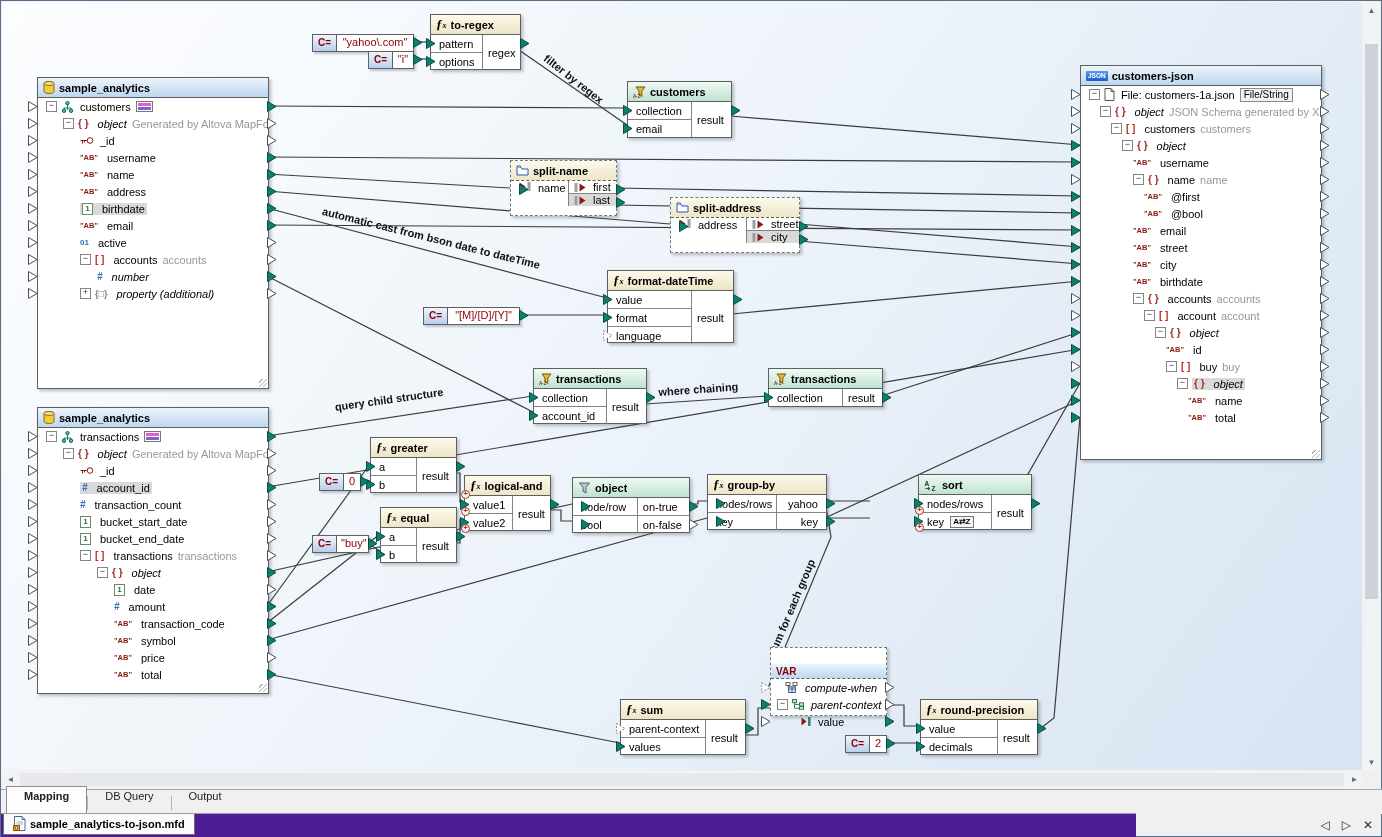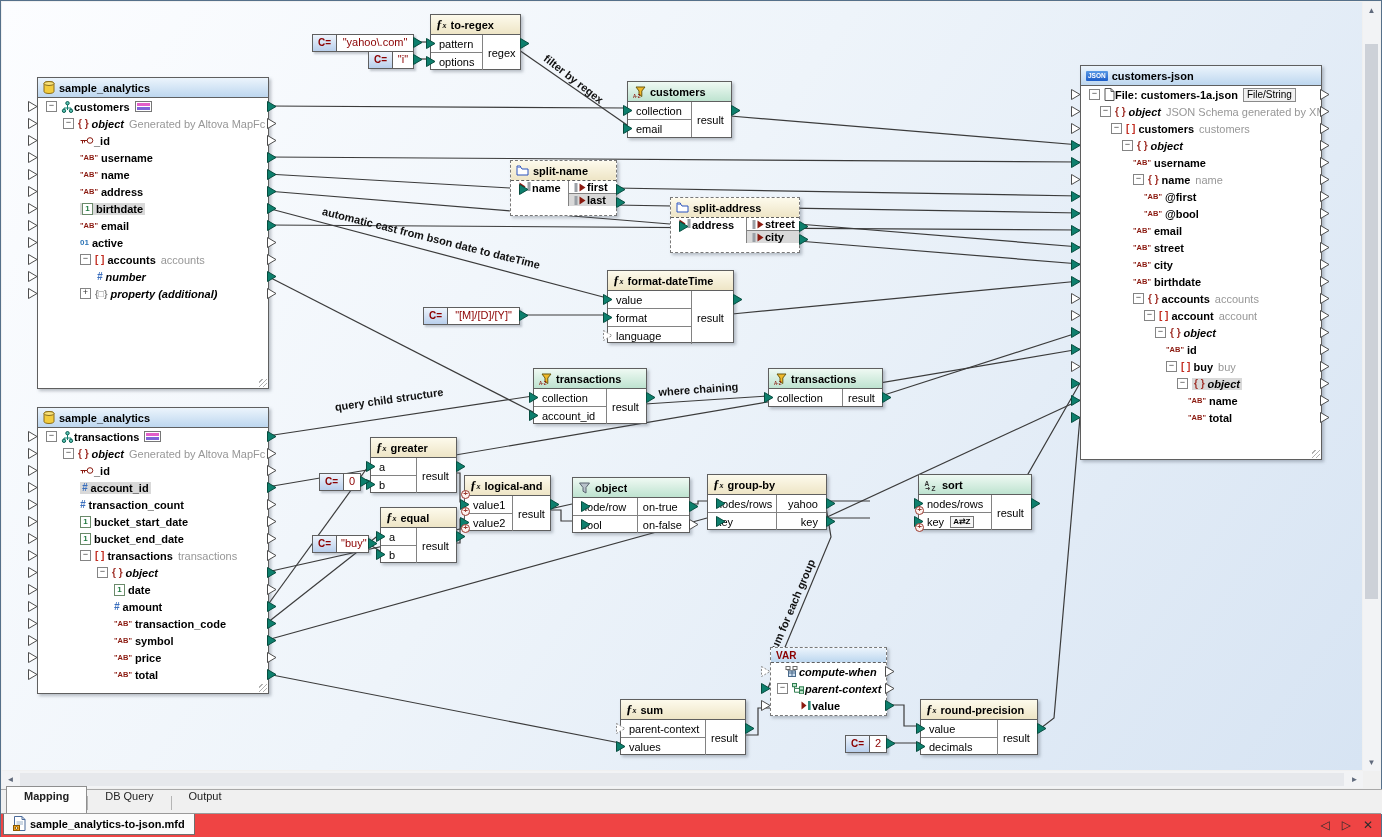--- a/index.html
+++ b/index.html
@@ -16,27 +16,27 @@
   .comp{position:absolute;background:#fff;border:1px solid #5f5f5f;
     box-shadow:2px 2px 3px rgba(70,80,95,.35);font-size:11px;color:#000;}
   .comp.dashed{border-style:dashed;border-color:#787878;}
   .hdr{height:19px;display:flex;align-items:center;gap:4px;padding:0 5px;
     border-bottom:1px solid #5f5f5f;font-weight:bold;white-space:nowrap;overflow:hidden;}
   .comp.dashed .hdr{border-bottom-style:dashed;}
   .hdr-blue{background:linear-gradient(#ecf4fc,#bdd7ef);}
   .hdr-green{background:linear-gradient(#eff9f3,#bee3d0);}
   .hdr-yellow{background:linear-gradient(#fdfaec,#eee5c6);}
   .hdr-var{height:14px;background:linear-gradient(#ecf4fc,#bdd7ef);color:#8b0000;
-    font-size:10px;border-bottom-style:dashed;}
+    font-size:10px;border-bottom-style:dashed;margin-top:16px;}
   .ttl{overflow:hidden;text-overflow:clip;}
   .ic{display:inline-flex;align-items:center;flex:none;}
   
   .trow{position:relative;height:17px;display:flex;align-items:center;white-space:nowrap;}
   .clip{display:flex;align-items:center;overflow:hidden;flex:1;padding-right:6px;}
-  .lbl{font-weight:bold;}
+  .lbl{font-weight:normal;margin-left:6px;}
   .lbl.it{font-style:italic;}
   .ann{color:#979797;margin-left:5px;}
   .hlwrap{display:inline-flex;align-items:center;background:#d9d9d9;padding:0 2px;}
   .exp{flex:none;width:9px;height:9px;border:1px solid #848484;background:#fff;font-size:9px;
     line-height:7px;text-align:center;margin-right:4px;color:#333;}
   .arr{position:absolute;top:3px;}
   .arr.ain{left:-10px;} .arr.aout{right:-9px;}
   .rsz{position:absolute;right:1px;bottom:1px;width:8px;height:8px;
     background:repeating-linear-gradient(135deg,transparent 0 2px,#b0b0b0 2px 3px);}
   
@@ -93,21 +93,21 @@
   .sbtn{position:absolute;width:17px;height:17px;color:#606a7c;font-size:8px;text-align:center;
     line-height:17px;background:#f2f3f5;}
   #vthumb{position:absolute;left:2px;top:42px;width:13px;height:555px;background:#cdd1d8;}
   #hthumb{position:absolute;left:18px;top:2px;width:1324px;height:13px;background:#e6e8ec;}
   
   #viewtabs{position:absolute;left:0;top:788px;width:1380px;height:24px;background:#f0f0f0;
     border-top:1px solid #a8a8a8;display:flex;align-items:flex-end;padding-left:5px;z-index:7;}
   .vtab{font-size:11px;padding:3px 17px 12px;color:#222;position:relative;}
   .vtab.active{background:#fdfdfd;border:1px solid #8f8f8f;border-bottom:none;font-weight:bold;}
   .vsep{width:1px;height:14px;background:#b5b5b5;margin:0 0 4px;}
-  #doctabs{position:absolute;left:0;top:812px;width:1380px;height:23px;background:#ef4444;
+  #doctabs{position:absolute;left:0;top:812px;width:1135px;height:23px;background:#4c1d95;
     border-top:1px solid #9a9a9a;display:flex;align-items:flex-start;z-index:7;}
   .dtab{display:flex;align-items:center;gap:4px;background:#fbfbfb;border:1px solid #6f6f6f;
     border-top:none;padding:2px 9px 3px;font-size:11px;font-weight:bold;margin-left:2px;}
   #tabnav{position:absolute;right:8px;top:817px;display:flex;gap:12px;font-size:12px;
     color:#2c2c2c;z-index:8;}
   #tabnav span{cursor:default;}
 </style>
 </head>
 <body>
 

